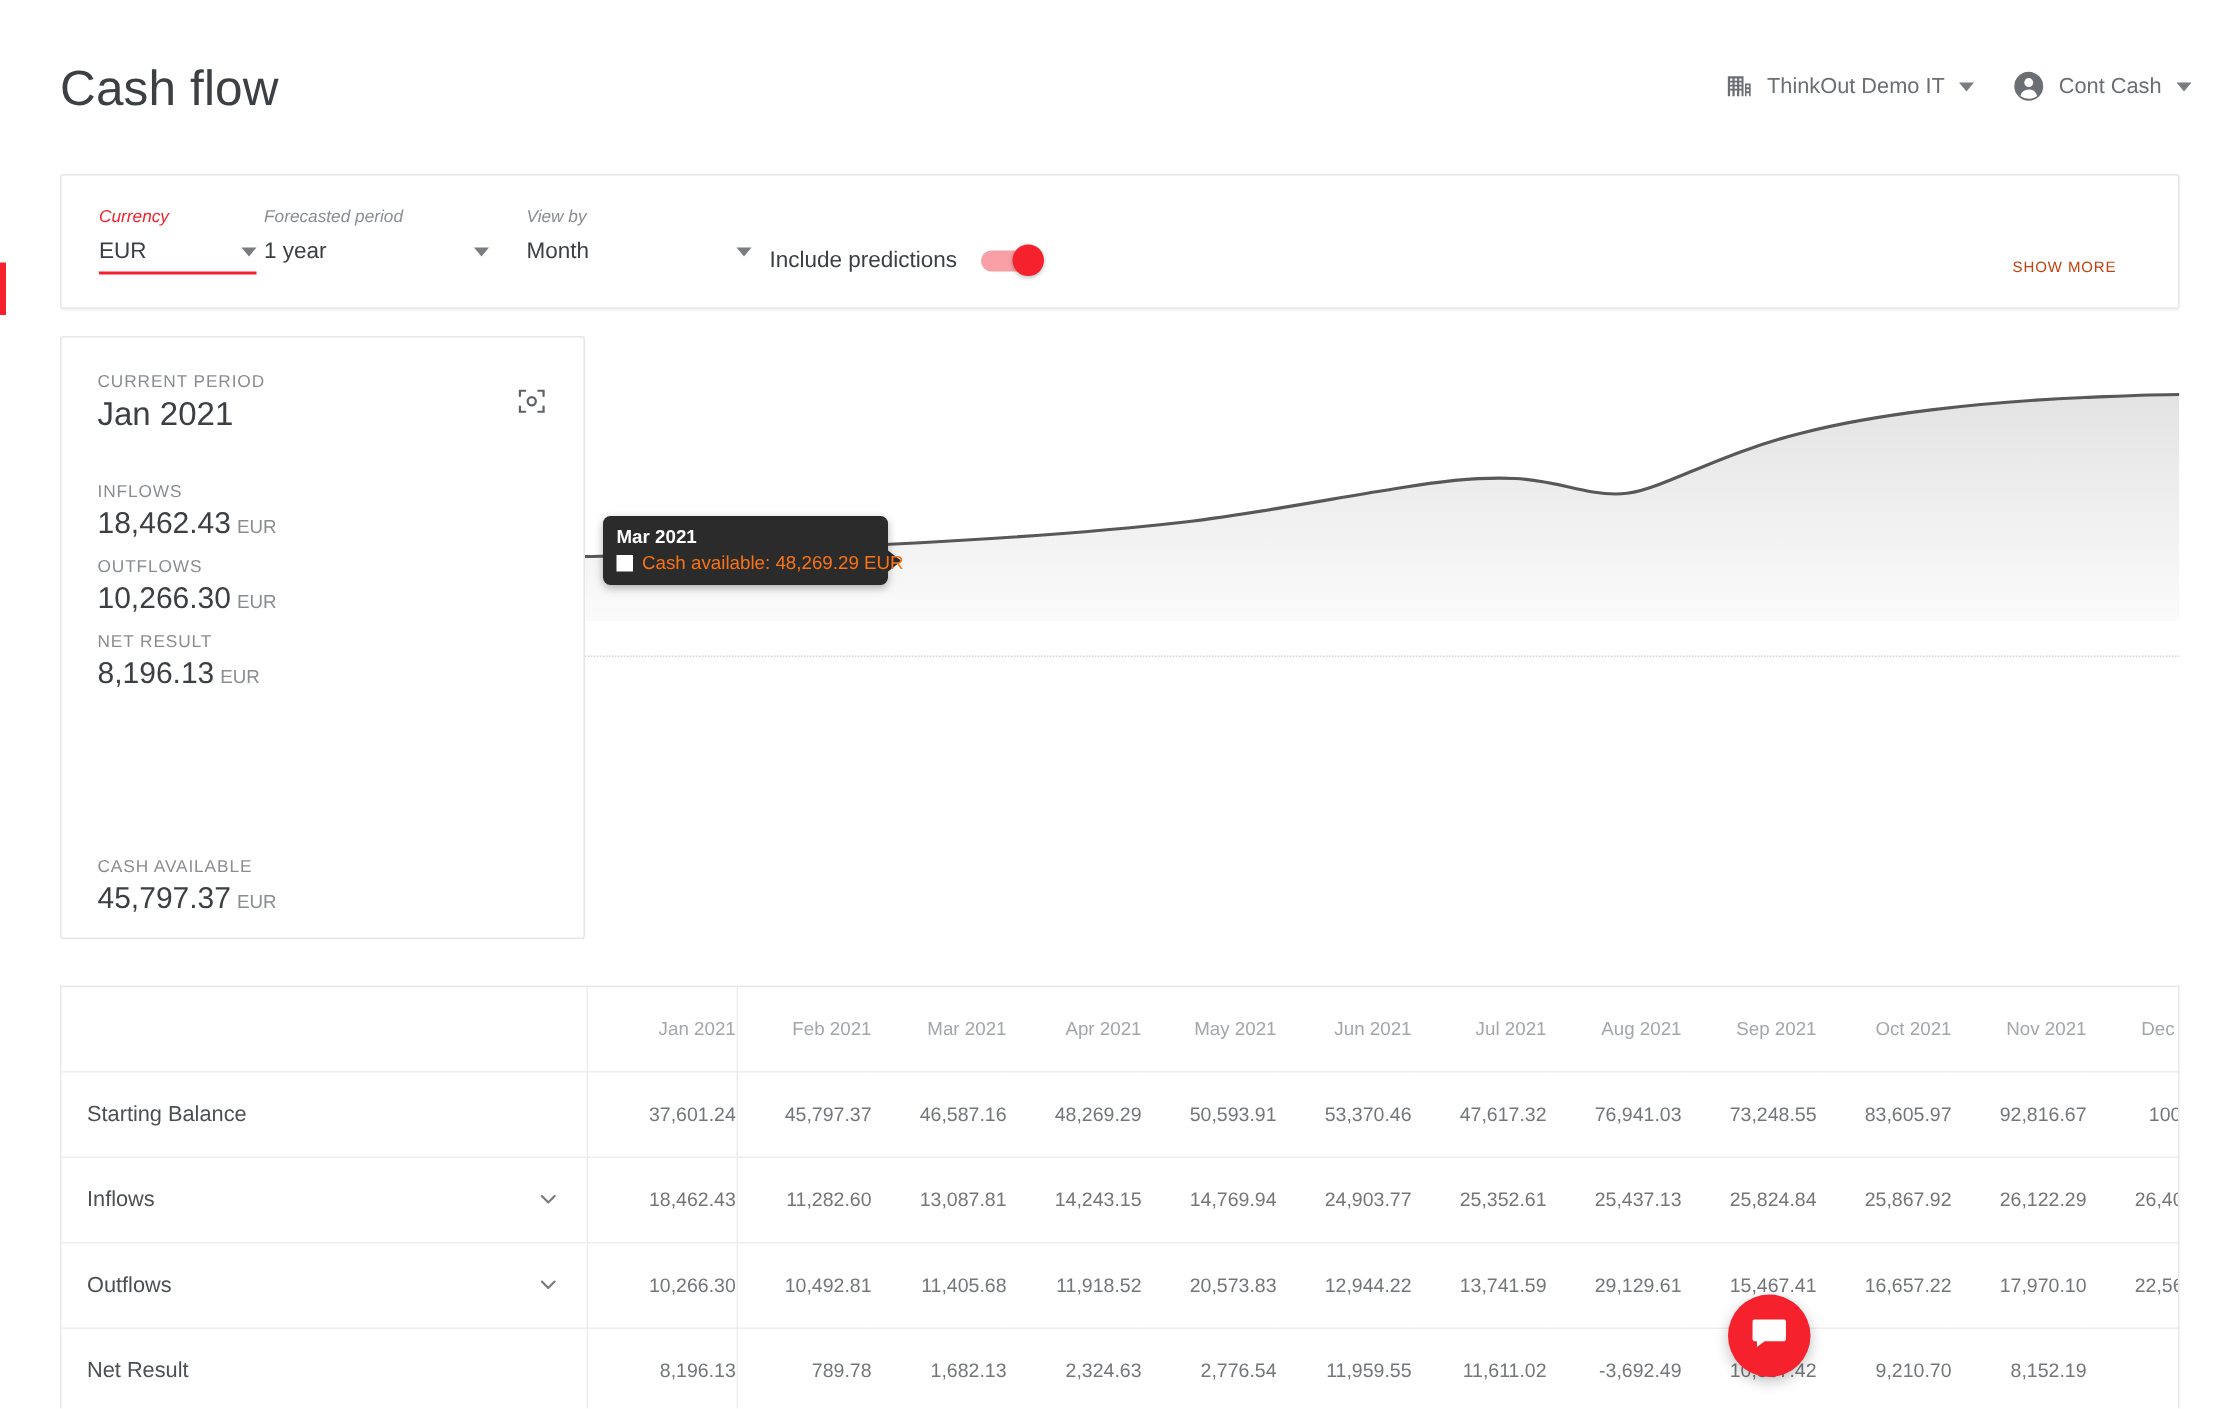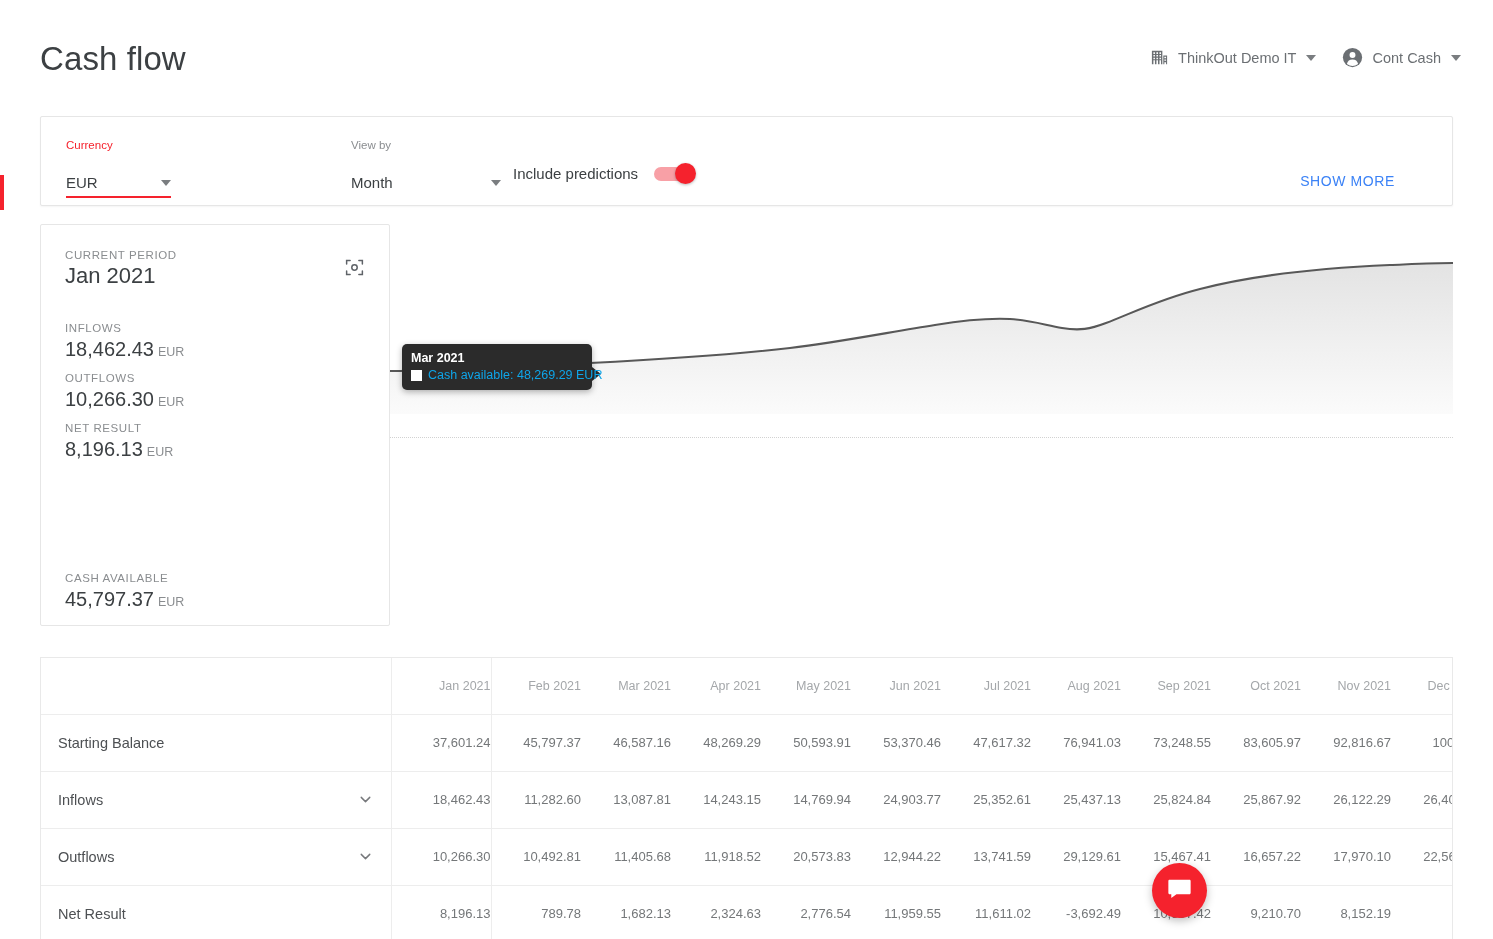--- a/index.html
+++ b/index.html
@@ -39,21 +39,21 @@
   
   .filterbar {
     position: absolute; left: 40px; top: 116px; width: 1413px; height: 90px;
     background: #fff; border: 1px solid #e6e6e6; border-radius: 2px;
     box-shadow: 0 1px 2px rgba(0,0,0,0.045);
   }
   .redstrip {
     position: absolute; left: 0; top: 175px; width: 4px; height: 35px; background: #f5222d;
   }
   .field { position: absolute; top: 22px; }
-  .field .flabel { font-size: 11.5px; color: #8a8d90; margin-bottom: 22px; line-height: 13px; }
+  .field .flabel { font-size: 11.5px; color: #8a8d90; margin-bottom: 7px; line-height: 13px; font-style: italic; }
   .field.active .flabel { color: #f5222d; }
   .fctl {
     display: flex; align-items: center; justify-content: space-between;
     font-size: 15px; color: #3c4043; cursor: pointer; padding-bottom: 5px;
   }
   .field.active .fctl { border-bottom: 2px solid #f5222d; }
   .f-currency { left: 25px; width: 105px; }
   .f-period { left: 135px; width: 150px; }
   .f-viewby { left: 310px; width: 150px; }
   .toggle-wrap {
@@ -64,23 +64,23 @@
   .switch .track {
     position: absolute; left: 0; top: 1px; width: 40px; height: 14px;
     border-radius: 7px; background: #f8a0a6;
   }
   .switch .knob {
     position: absolute; right: 0; top: -3px; width: 21px; height: 21px;
     border-radius: 50%; background: #f5222d;
     box-shadow: 0 1px 3px rgba(0,0,0,0.28);
   }
   .show-more {
-    position: absolute; right: 51px; top: 55px;
-    font-size: 14px; font-weight: 500; letter-spacing: 0.6px;
-    color: #3b82f6; cursor: pointer; background: none; border: 0;
+    position: absolute; right: 35px; top: 55px;
+    font-size: 10px; font-weight: 500; letter-spacing: 0.6px;
+    color: #c2410c; cursor: pointer; background: none; border: 0;
     font-family: "Liberation Sans", sans-serif;
   }
 
   
   .summary {
     position: absolute; left: 40px; top: 224px; width: 350px; height: 402px;
     background: #fff; border: 1px solid #e6e6e6; border-radius: 2px;
   }
   .sum-kicker { font-size: 11.5px; letter-spacing: 0.6px; color: #8a8d90; }
   .sum-period {
@@ -110,21 +110,21 @@
     border-top: 1px dotted #d2d2d2;
   }
   .tooltip {
     position: absolute; left: 12px; top: 120px; width: 190px;
     background: #2b2b2b; border-radius: 5px; padding: 7px 9px 8px 9px;
     box-shadow: 0 2px 6px rgba(0,0,0,0.3);
   }
   .tooltip .tt-title { color: #ffffff; font-size: 12.5px; font-weight: bold; margin-bottom: 3px; }
   .tooltip .tt-row { display: flex; align-items: center; gap: 6px; }
   .tooltip .tt-swatch { width: 11px; height: 11px; background: #ffffff; flex: 0 0 auto; }
-  .tooltip .tt-text { color: #0ea5e9; font-size: 12.5px; white-space: nowrap; }
+  .tooltip .tt-text { color: #f97316; font-size: 12.5px; white-space: nowrap; }
   .tt-arrow {
     position: absolute; left: 202px; top: 143px;
     width: 0; height: 0;
     border-top: 7px solid transparent; border-bottom: 7px solid transparent;
     border-left: 9px solid #2b2b2b;
   }
 
   
   .tablewrap {
     position: absolute; left: 40px; top: 657px; width: 1413px; height: 282px;
@@ -206,20 +206,27 @@
   <div class="filterbar">
 
     <div class="field f-currency active">
       <div class="flabel">Currency</div>
       <div class="fctl">
         <span>EUR</span>
         <span class="caret"></span>
       </div>
     </div>
 
+    <div class="field f-period">
+      <div class="flabel">Forecasted period</div>
+      <div class="fctl">
+        <span>1 year</span>
+        <span class="caret"></span>
+      </div>
+    </div>
 
     <div class="field f-viewby">
       <div class="flabel">View by</div>
       <div class="fctl">
         <span>Month</span>
         <span class="caret"></span>
       </div>
     </div>
 
     <div class="toggle-wrap">

